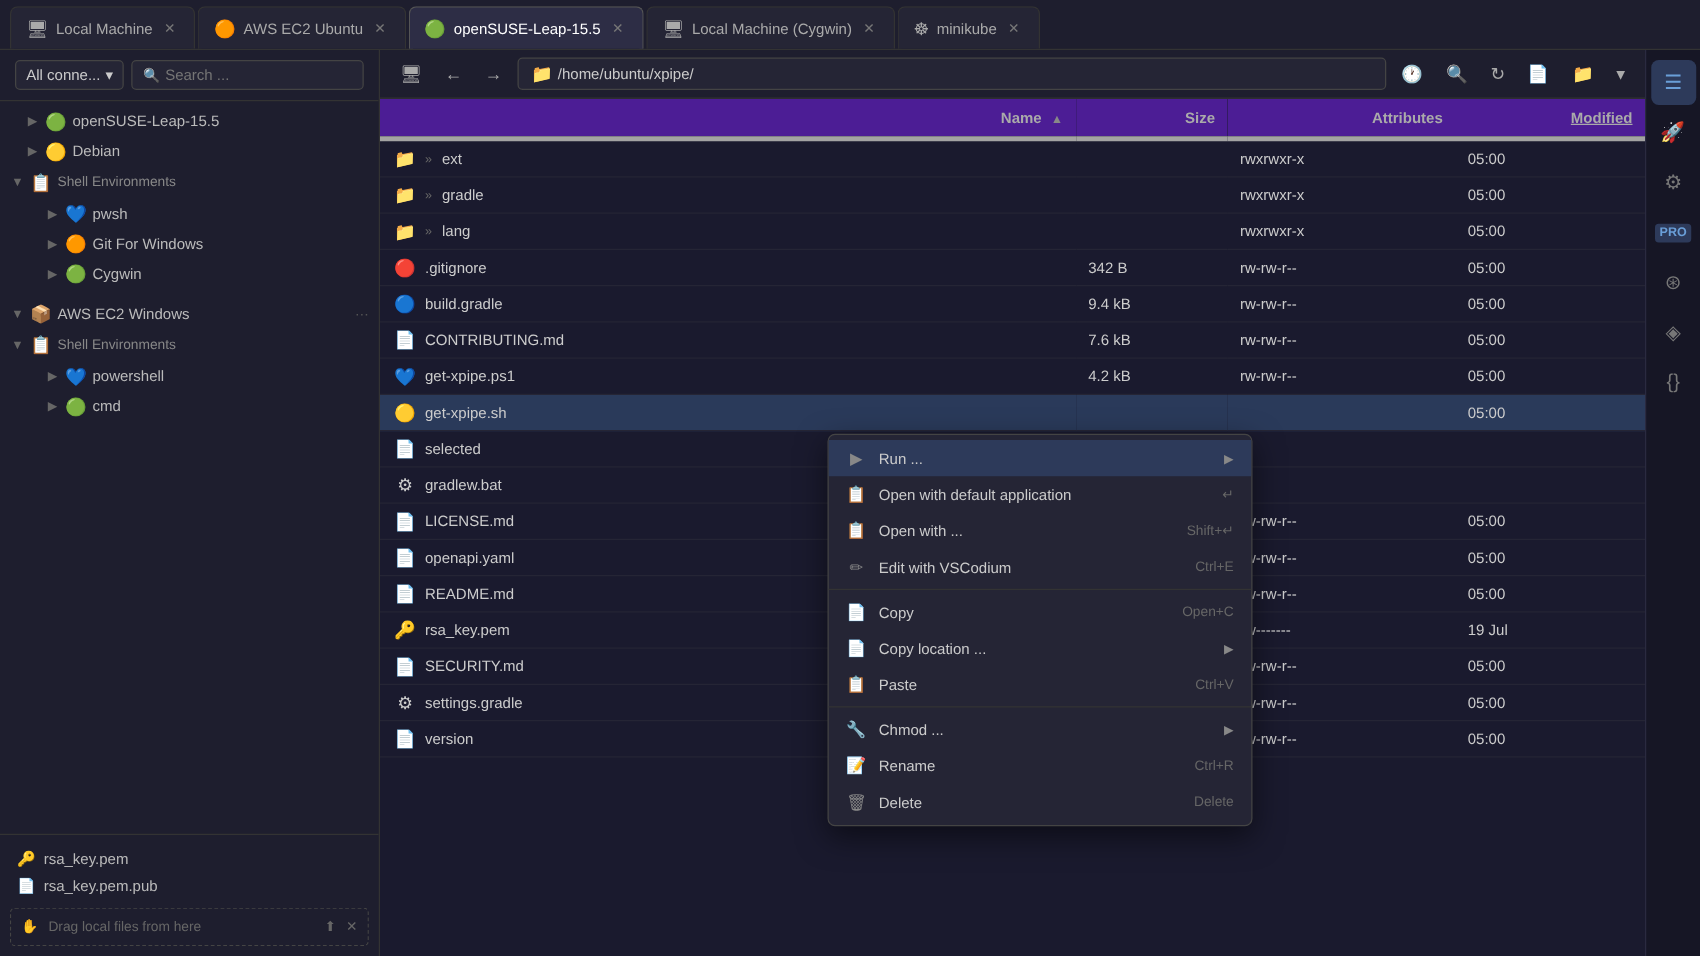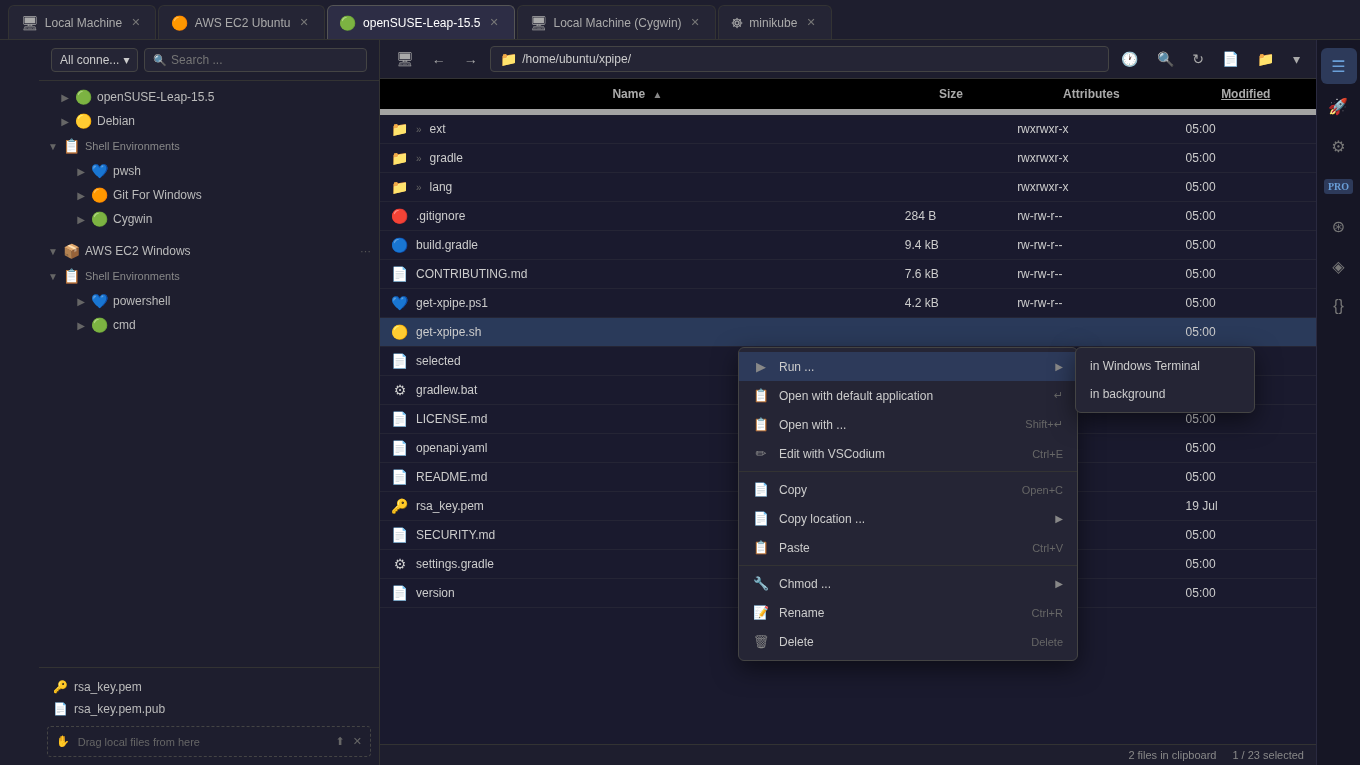--- a/index.html
+++ b/index.html
@@ -55,27 +55,26 @@
 
     
     .main-layout {
       display: flex;
       flex: 1;
       overflow: hidden;
     }
 
     
     .sidebar {
-      width: 380px;
+      width: 304px;
       background: #1e1e2e;
       display: flex;
       flex-direction: column;
       border-right: 1px solid #333;
       overflow: hidden;
-      padding-left: 39px;
     }
 
     .sidebar-header {
       display: flex;
       align-items: center;
       gap: 6px;
       padding: 8px 12px;
       border-bottom: 1px solid #333;
     }
     .connection-dropdown {
@@ -226,27 +225,27 @@
     }
     .file-table-container::-webkit-scrollbar { width: 6px; }
     .file-table-container::-webkit-scrollbar-track { background: #1e1e2e; }
     .file-table-container::-webkit-scrollbar-thumb { background: #444; border-radius: 3px; }
 
     table {
       width: 100%;
       border-collapse: collapse;
     }
     thead th {
-      background: #000000;
+      background: #4c1d95;
       color: #aaa;
       font-size: 12px;
       font-weight: 600;
       padding: 8px 10px;
-      text-align: center;
-      border-bottom: 6px solid #a3a3a3;
+      text-align: right;
+      border-bottom: 4px solid #a3a3a3;
       position: sticky;
       top: 0;
       z-index: 1;
     }
     thead th:first-child { width: 55%; }
     thead th:nth-child(2) { width: 12%; }
     thead th:nth-child(3) { width: 18%; }
     thead th:nth-child(4) { width: 15%; text-decoration: underline; }
 
     .sort-arrow { color: #888; font-size: 10px; margin-left: 4px; }
@@ -303,21 +302,20 @@
       font-size: 16px;
     }
     .right-icon-btn.active { background: #2d3a5a; color: #6a9fd8; }
     .pro-badge {
       background: #2d3a5a;
       color: #6a9fd8;
       font-size: 10px;
       font-weight: bold;
       padding: 2px 4px;
       border-radius: 3px;
-      font-family: Liberation Serif, serif;
     }
 
     
     .context-menu {
       position: absolute;
       top: 268px;
       left: 358px;
       background: #252535;
       border: 1px solid #444;
       border-radius: 6px;
@@ -562,21 +560,21 @@
     <td>05:00</td>
   </tr>
             <tr>
     <td>
       <div class="file-name-cell">
         <span class="file-icon">🔴</span>
 
         <span>.gitignore</span>
       </div>
     </td>
-    <td>284 B</td>
+    <td>342 B</td>
     <td>rw-rw-r--</td>
     <td>05:00</td>
   </tr>
             <tr>
     <td>
       <div class="file-name-cell">
         <span class="file-icon">🔵</span>
 
         <span>build.gradle</span>
       </div>
@@ -783,34 +781,22 @@
           <span class="ctx-label">Rename</span>
           <span class="ctx-shortcut">Ctrl+R</span>
         </div>
         <div class="ctx-item">
           <span class="ctx-icon">🗑</span>
           <span class="ctx-label">Delete</span>
           <span class="ctx-shortcut">Delete</span>
         </div>
       </div>
 
-      <div class="submenu">
-        <div class="sub-item">
-          <span>in Windows Terminal</span>
-        </div>
-        <div class="sub-item">
-          <span>in background</span>
-        </div>
-      </div>
-    </div>
-
-    <div class="status-bar">
-      <span>2 files in clipboard</span>
-      <span>1 / 23 selected</span>
-    </div>
+    </div>
+
   </div>
 
   <div class="right-icons">
     <div class="right-icon-btn active">
       <span>☰</span>
     </div>
     <div class="right-icon-btn">
       <span>🚀</span>
     </div>
     <div class="right-icon-btn">

